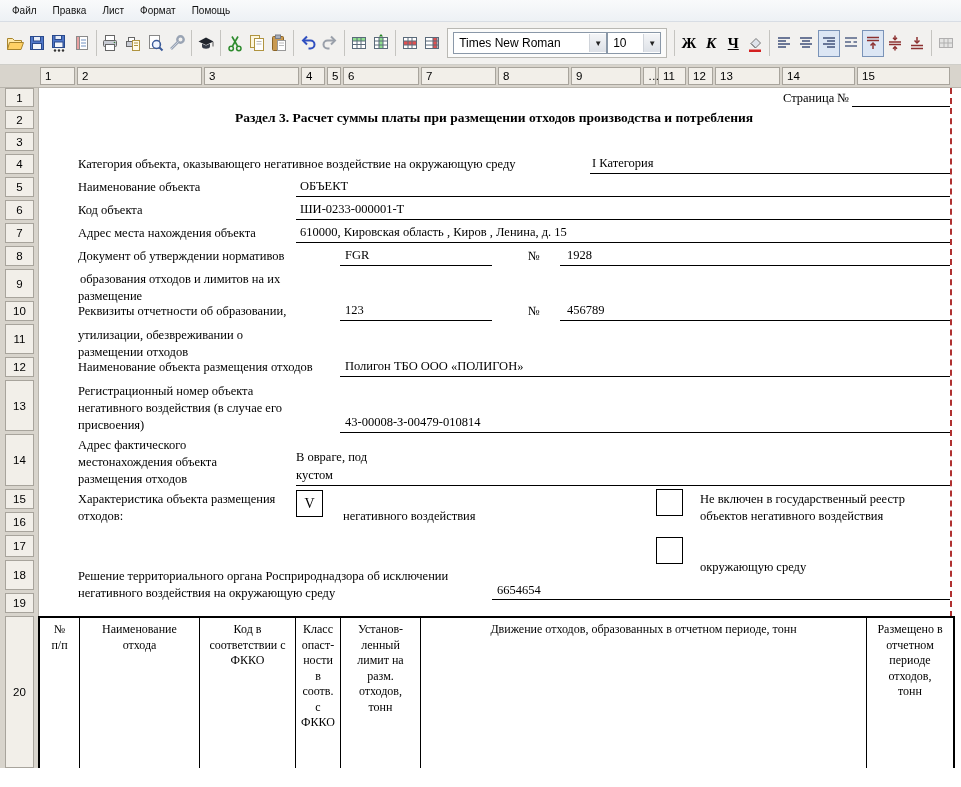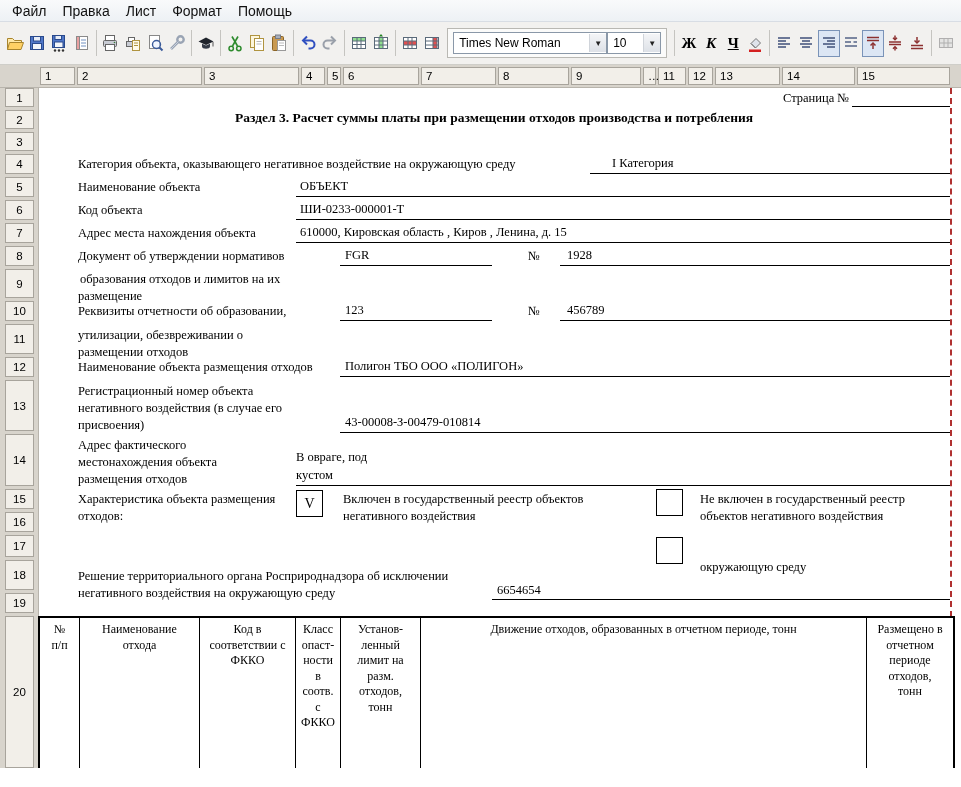--- a/index.html
+++ b/index.html
@@ -6,21 +6,21 @@
   .window{position:relative;width:961px;height:787px;overflow:hidden;background:#fff;
           font-family:"Liberation Sans",sans-serif;}
   
   .titlebar{height:20px;background:linear-gradient(#c6d4e4 0%,#a2bbd6 45%,#3f6392 72%,#1b3a64 100%);
             display:flex;align-items:flex-start;padding:2px 6px 0 6px;gap:6px;}
   .titlebar .title{font-size:12px;color:#000;white-space:pre;line-height:14px;}
   .appicon{width:16px;height:14px;display:inline-flex;}
   
   .menubar{height:21px;background:linear-gradient(#f9fafb,#edf1f5);border-bottom:1px solid #d8dde4;
            display:flex;align-items:center;padding-left:4px;}
-  .menu-item{font-size:14px;padding:2px 8px;color:#111;cursor:default;}
+  .menu-item{font-size:10px;padding:2px 8px;color:#111;cursor:default;}
   
   .toolbar{height:42px;background:#f2f1ef;border-bottom:1px solid #cfcec9;
            display:flex;align-items:center;padding:0 4px;}
   .tbtn{width:27px;height:27px;display:flex;align-items:center;justify-content:center;
         background:transparent;border:1px solid transparent;padding:0;}
   .tbtn.pressed{border:1px solid #7a93b8;background:#dce6f4;}
   .tbtn.disabled{opacity:.75;}
   .tbtn .ic{display:flex;}
   .tsep{width:1px;height:26px;background:#c5c4c0;margin:0 3px;}
   .combo-frame{display:flex;align-items:center;gap:0;border:1px solid #b9b8b3;background:#fbfbfa;
@@ -427,21 +427,21 @@
         <div class="rowcell" style="top: 528px; height: 152px;">20</div>
       </div>
     <div class="red-dash"></div>
 
     <span class="ft" style="left:783px;top:3px;">Страница №</span>
     <div class="ul" style="left:852px;top:18px;width:98px;"></div>
 
     <div class="ft ftb" style="left:38px;top:22px;width:912px;text-align:center;">Раздел 3. Расчет суммы платы при размещении отходов производства и потребления</div>
 
     <span class="ft" style="left:78px;top:69px;">Категория объекта, оказывающего негативное воздействие на окружающую среду</span>
-    <span class="ft" style="left:612px;top:68px;">I Категория</span>
+    <span class="ft" style="left:592px;top:68px;">I Категория</span>
     <div class="ul" style="left:590px;top:85px;width:360px;"></div>
 
     <span class="ft" style="left:78px;top:92px;">Наименование объекта</span>
     <span class="ft" style="left:300px;top:91px;">ОБЪЕКТ</span>
     <div class="ul" style="left:296px;top:108px;width:654px;"></div>
 
     <span class="ft" style="left:78px;top:115px;">Код объекта</span>
     <span class="ft" style="left:300px;top:114px;">ШИ-0233-000001-Т</span>
     <div class="ul" style="left:296px;top:131px;width:654px;"></div>
 
@@ -483,21 +483,20 @@
     <span class="ft" style="left:296px;top:362px;">В овраге, под</span>
     <span class="ft" style="left:296px;top:380px;">кустом</span>
     <div class="ul" style="left:296px;top:397px;width:654px;"></div>
 
     <span class="ft" style="left:78px;top:404px;">Характеристика объекта размещения</span>
     <span class="ft" style="left:78px;top:421px;">отходов:</span>
 
     <div class="cb" style="left:296px;top:402px;">
       <span>V</span>
     </div>
-    <span class="ft" style="left:343px;top:404px;">Включен в государственный реестр объектов</span>
     <span class="ft" style="left:343px;top:421px;">негативного воздействия</span>
 
     <div class="cb" style="left:656px;top:401px;">
       <span></span>
     </div>
     <span class="ft" style="left:700px;top:404px;">Не включен в государственный реестр</span>
     <span class="ft" style="left:700px;top:421px;">объектов негативного воздействия</span>
 
     <div class="cb" style="left:656px;top:449px;">
       <span></span>

